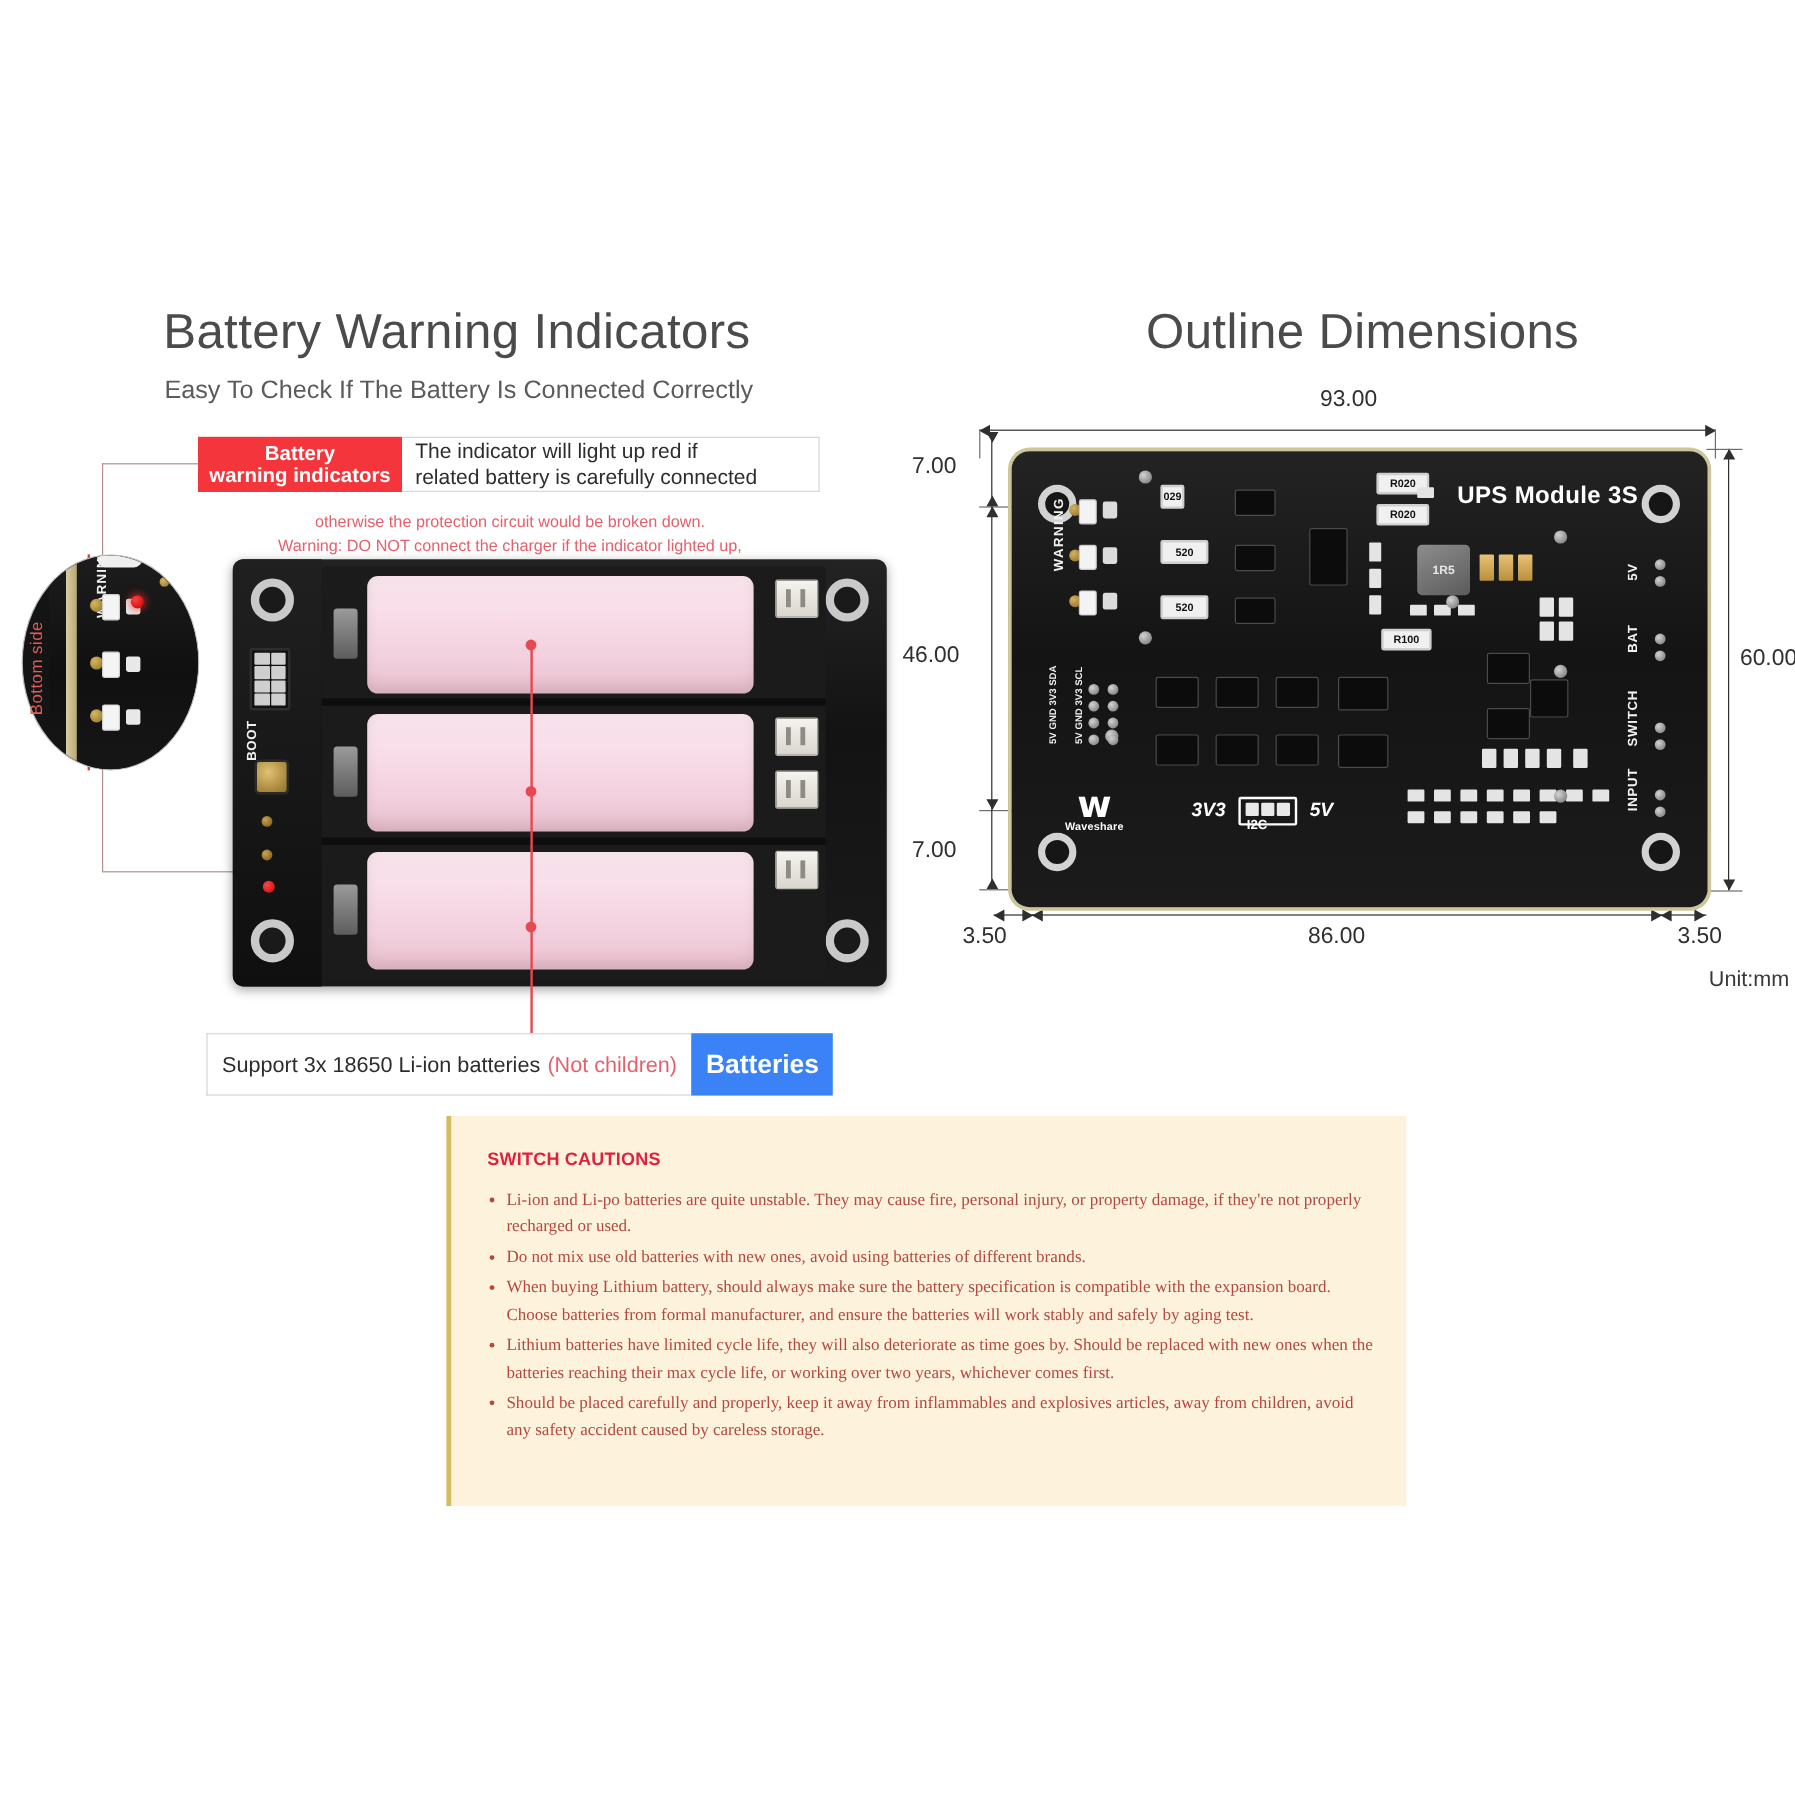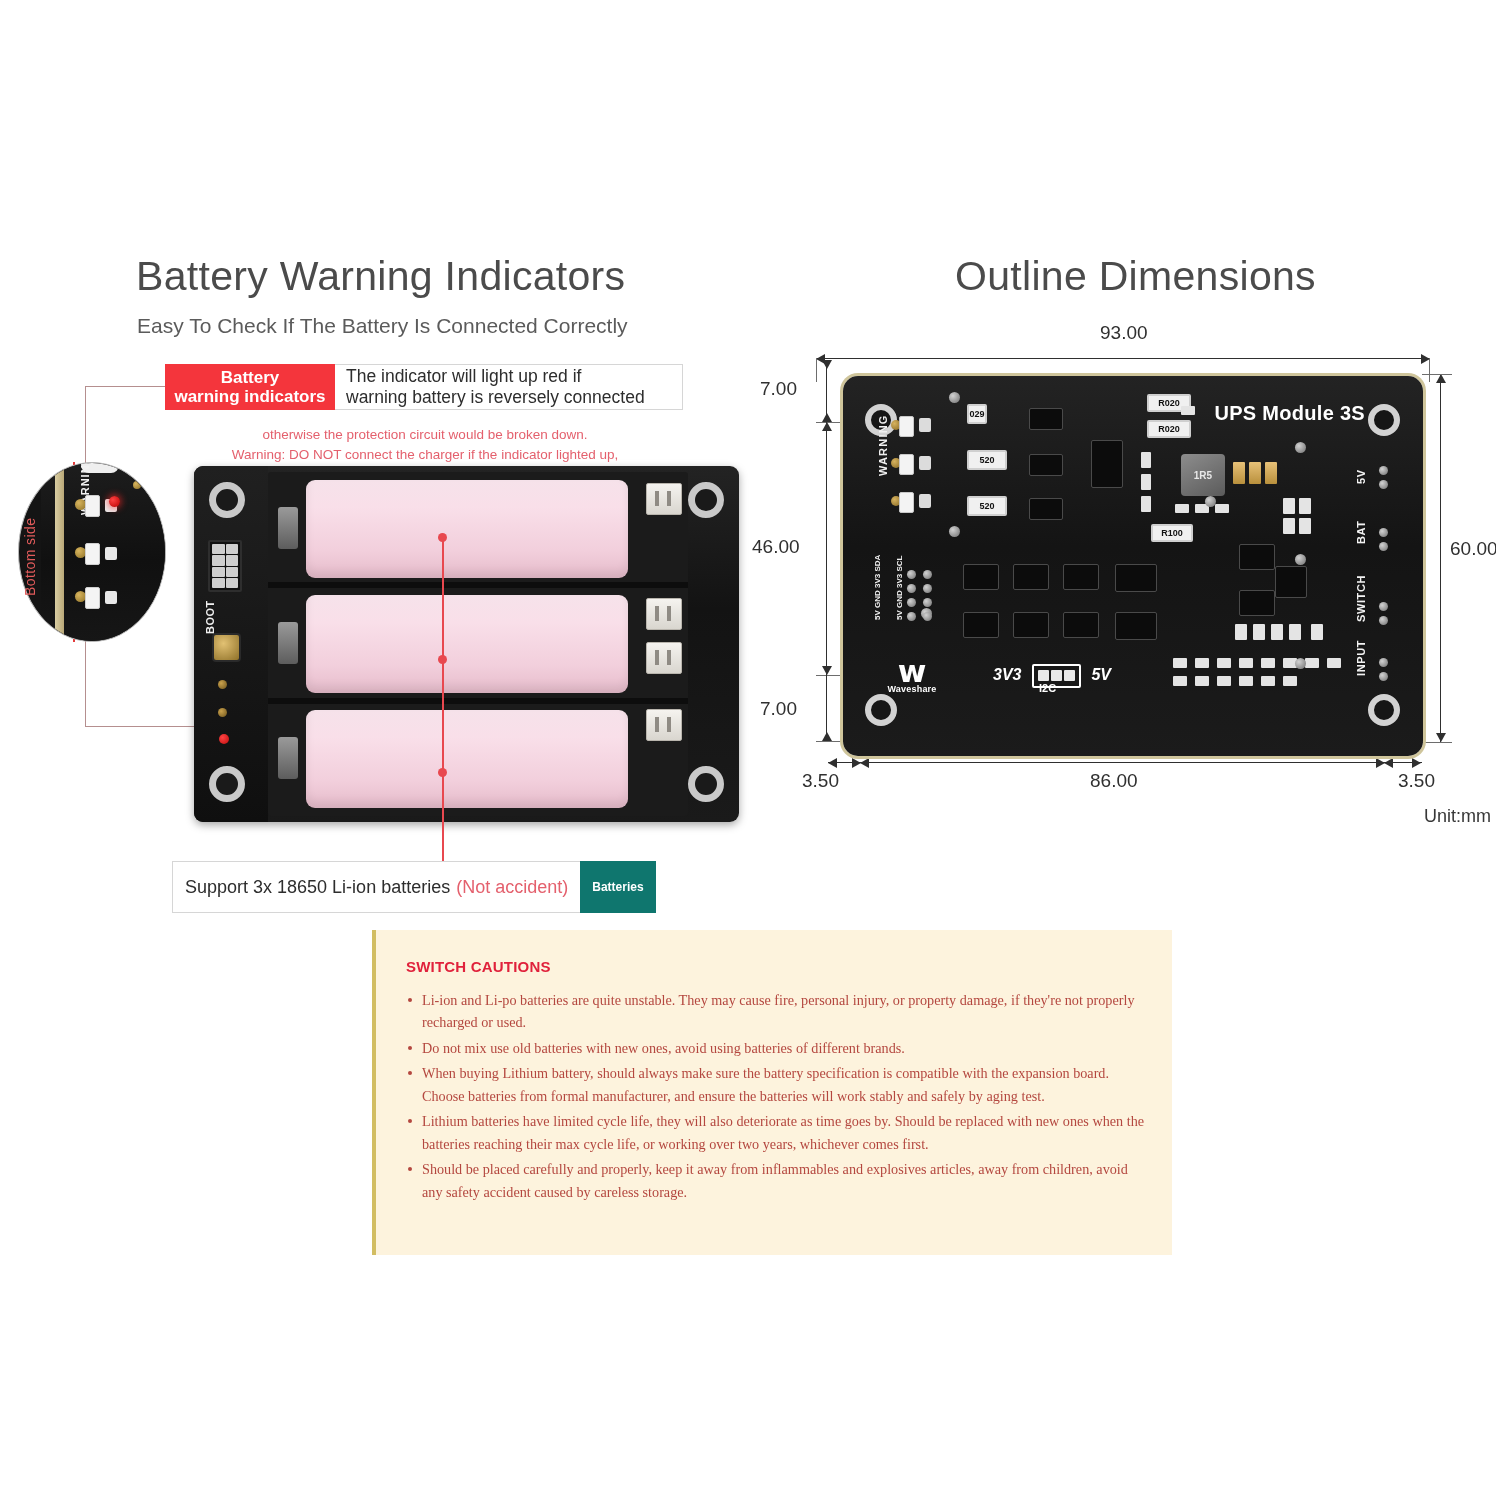--- a/index.html
+++ b/index.html
@@ -183,22 +183,22 @@
     position:absolute;left:172px;top:861px;height:52px;
     display:flex;align-items:stretch;
   }
   #bat-caption-body{
     background:#fff;border:1px solid #d6d6d6;border-right:none;
     display:flex;align-items:center;padding:0 12px;
     font-size:18px;color:#2d2d2d;white-space:nowrap;
   }
   #bat-caption-body em{font-style:normal;color:#e4606d;margin-left:6px;}
   #bat-caption-tag{
-    background:#0f766e;color:#fff;display:flex;align-items:center;
-    padding:0 12px;font-size:12px;font-weight:700;white-space:nowrap;
+    background:#3b82f6;color:#fff;display:flex;align-items:center;
+    padding:0 12px;font-size:22px;font-weight:700;white-space:nowrap;
   }
 
   
   #dim-area{position:absolute;left:760px;top:330px;width:720px;height:510px;}
 
   #pcb{
     position:absolute;left:83px;top:46px;width:580px;height:380px;
     border-radius:15px;
     background:linear-gradient(180deg,#232323 0%,#141414 45%,#1b1b1b 100%);
     box-shadow:0 0 0 3px #cfc59b;
@@ -315,21 +315,21 @@
   <div class="lead" id="lead-v1"></div>
   <div class="lead" id="lead-h2"></div>
 
   <div id="callout">
     <div id="callout-tag">
       <span>Battery</span>
       <span>warning indicators</span>
     </div>
     <div id="callout-body">
       <span>The indicator will light up red if</span>
-      <span>warning battery is reversely connected</span>
+      <span>related battery is carefully connected</span>
     </div>
   </div>
 
   <div id="callout-warn">
     <div>otherwise the protection circuit would be broken down.</div>
     <div>Warning: DO NOT connect the charger if the indicator lighted up,</div>
   </div>
 
   <div id="inset-redline"></div>
   <div id="inset-redline2"></div>
@@ -415,21 +415,21 @@
   </div>
 
   <div id="bat-line"></div>
   <div class="bat-dot" style="top:533px;"></div>
   <div class="bat-dot" style="top:655px;"></div>
   <div class="bat-dot" style="top:768px;"></div>
 
   <div id="bat-caption">
     <div id="bat-caption-body">
       <span>Support 3x 18650 Li-ion batteries</span>
-      <em>(Not accident)</em>
+      <em>(Not children)</em>
     </div>
     <div id="bat-caption-tag">Batteries</div>
   </div>
 
   <div class="h1" id="right-title">Outline Dimensions</div>
 
   <div id="dim-area">
 
     <div class="dlabel" style="left:340px;top:-8px;">93.00</div>
     <div class="dimline" style="left:56px;top:28px;width:614px;height:1px;"></div>

